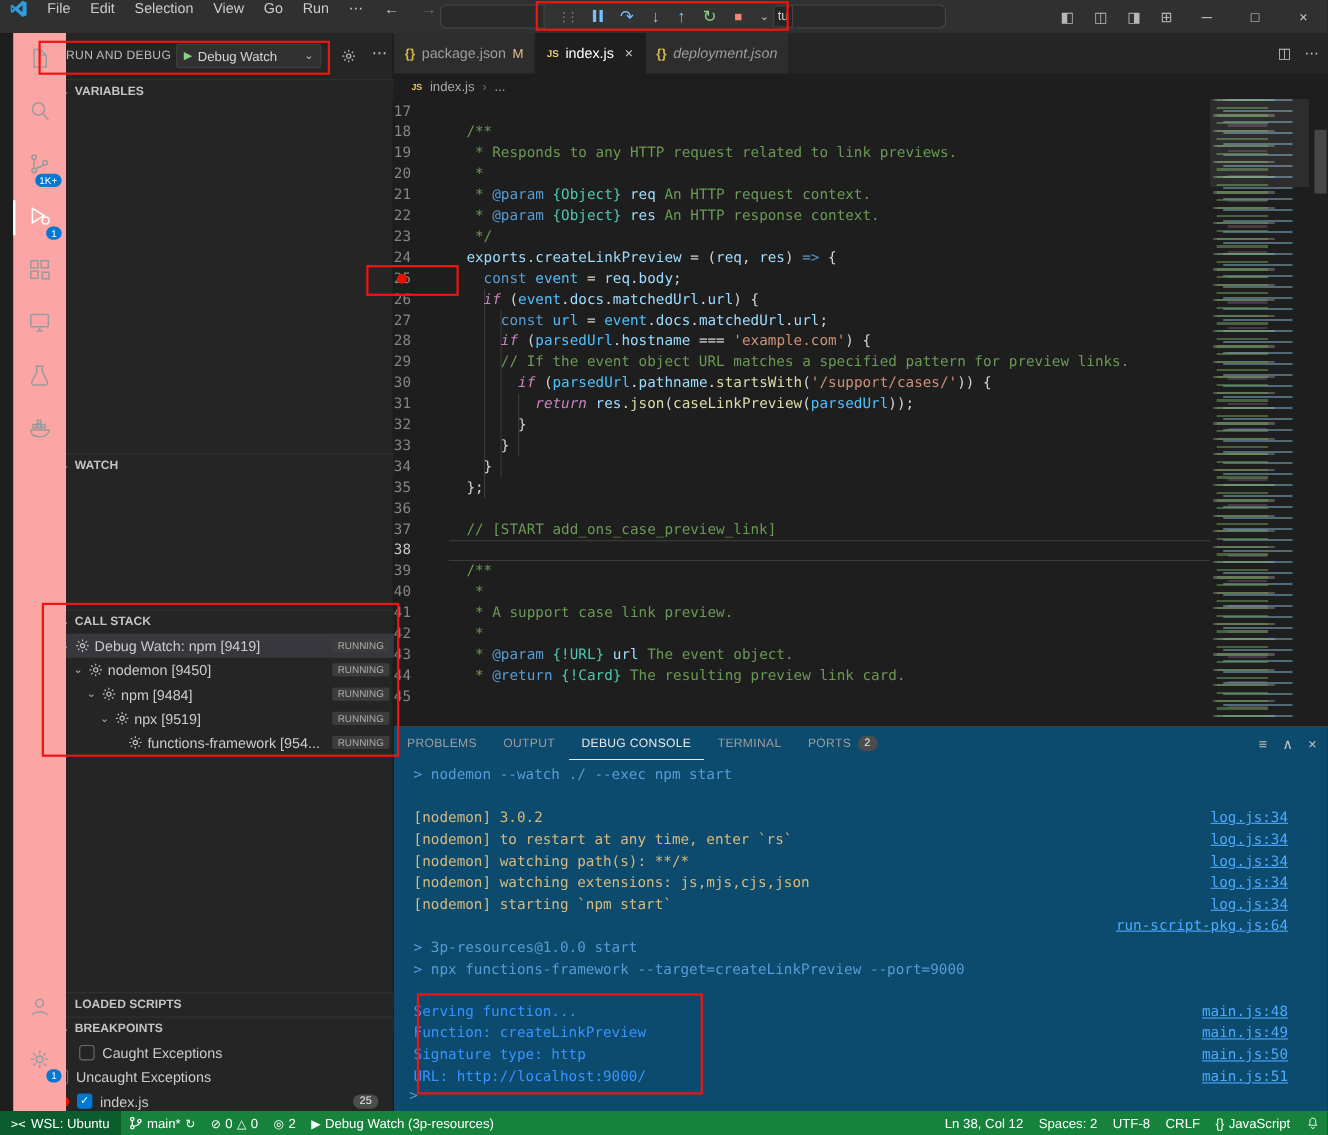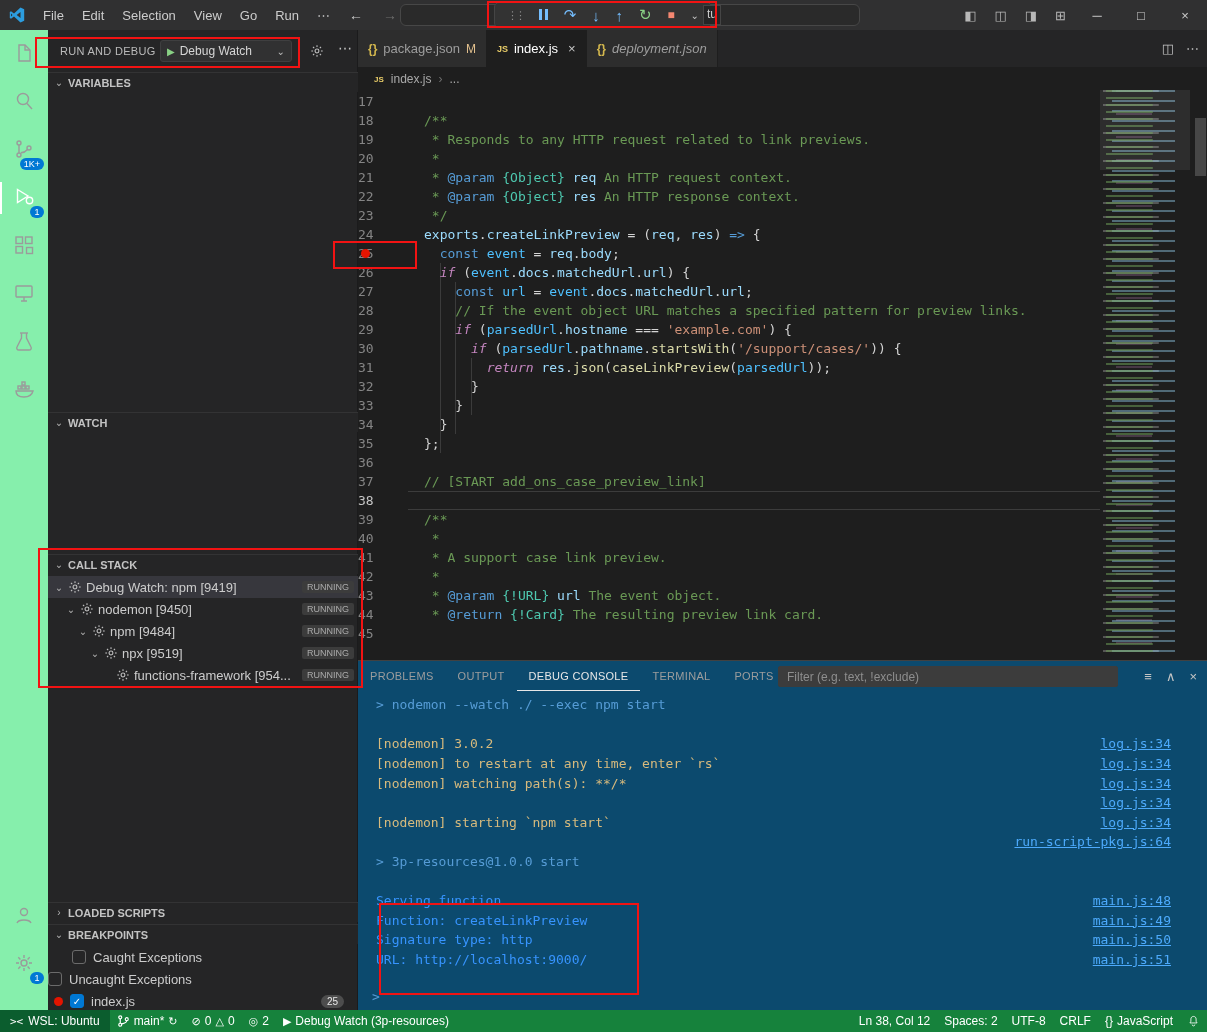--- a/index.html
+++ b/index.html
@@ -5,40 +5,40 @@
   * { box-sizing: border-box; }
   html,body { margin:0; padding:0; }
   body {
     width:1207px; height:1032px; position:relative; overflow:hidden;
     background:#1e1e1e; color:#cccccc;
     font-family:"Liberation Sans", sans-serif; font-size:13px;
   }
   .mono { font-family:"DejaVu Sans Mono", monospace; }
 
   
-  .titlebar{position:absolute;left:0;top:0;width:1207px;height:30px;background:#303031;display:flex;align-items:center;z-index:5;}
+  .titlebar{position:absolute;left:0;top:0;width:1207px;height:30px;background:#303031;display:flex;z-index:5;}
   .vsc-logo{width:34px;display:flex;justify-content:center;}
   .menu{padding:0 9px;color:#cccccc;font-size:13px;cursor:default;}
   .navarrow{padding:0 10px;color:#cccccc;font-size:14px;}
   .navarrow.dim{color:#6e6e6e;}
   .command-center{position:absolute;left:400px;top:4px;width:460px;height:22px;background:#2a2a2a;border:1px solid #474747;border-radius:6px;}
   .debug-toolbar{position:absolute;left:494px;top:2px;width:218px;height:26px;background:#333333;border:1px solid #454545;border-radius:5px;display:flex;align-items:center;justify-content:space-around;padding:0 4px;z-index:6;}
   .dt-grip{color:#8c8c8c;font-size:11px;letter-spacing:-3px;}
   .dt-blue{color:#75beff;font-size:15px;}
   .dt-green{color:#89d185;font-size:15px;}
   .dt-red{color:#f48771;font-size:12px;}
   .dt-chev{color:#c5c5c5;font-size:10px;}
   .pausebars{display:inline-block;width:9px;height:11px;border-left:3px solid #75beff;border-right:3px solid #75beff;}
   .tooltip-frag{position:absolute;left:703px;top:5px;height:20px;background:#252526;border:1px solid #454545;color:#cccccc;font-size:12px;padding:1px 3px;z-index:7;}
   .tb-right{position:absolute;right:0;top:0;height:30px;display:flex;align-items:center;}
   .winlayout{padding:0 9px;color:#b8b8b8;font-size:13px;}
   .winbtn{width:44px;height:30px;display:flex;align-items:center;justify-content:center;color:#cccccc;font-size:13px;}
 
   
-  .activitybar{position:absolute;left:0;top:30px;width:48px;height:980px;background:#86efac;z-index:4;}
+  .activitybar{position:absolute;left:12px;top:30px;width:48px;height:980px;background:#fca5a5;z-index:4;}
   .ab-item{position:relative;width:48px;height:48px;display:flex;align-items:center;justify-content:center;}
   .ab-item svg{width:24px;height:24px;fill:none;stroke:#9b9b9b;stroke-width:1.4;}
   .ab-item.active svg{stroke:#ffffff;}
   .ab-item.active::before{content:"";position:absolute;left:0;top:8px;bottom:8px;width:2px;background:#ffffff;}
   .ab-badge{position:absolute;right:4px;bottom:4px;background:#0078d4;color:#fff;border-radius:9px;font-size:9px;line-height:12px;padding:0 4px;min-width:14px;text-align:center;}
   .ab-bottom{position:absolute;left:0;bottom:22px;width:48px;}
 
   
   .sidebar{position:absolute;left:48px;top:30px;width:310px;height:980px;background:#252526;z-index:3;border-right:1px solid #1b1b1c;}
   .sb-headerrow{position:absolute;left:0;top:8px;width:310px;height:26px;display:flex;align-items:center;}
@@ -485,22 +485,22 @@
       <div class="cl"><span class="tk-c">/**</span></div>
       <div class="cl"><span class="tk-c"> * Responds to any HTTP request related to link previews.</span></div>
       <div class="cl"><span class="tk-c"> *</span></div>
       <div class="cl"><span class="tk-c"> * </span><span class="tk-kw">@param</span><span class="tk-c"> </span><span class="tk-type">{Object}</span><span class="tk-c"> </span><span class="tk-var">req</span><span class="tk-c"> An HTTP request context.</span></div>
       <div class="cl"><span class="tk-c"> * </span><span class="tk-kw">@param</span><span class="tk-c"> </span><span class="tk-type">{Object}</span><span class="tk-c"> </span><span class="tk-var">res</span><span class="tk-c"> An HTTP response context.</span></div>
       <div class="cl"><span class="tk-c"> */</span></div>
       <div class="cl"><span class="tk-var">exports</span><span class="tk-pl">.</span><span class="tk-var">createLinkPreview</span><span class="tk-pl"> = (</span><span class="tk-var">req</span><span class="tk-pl">, </span><span class="tk-var">res</span><span class="tk-pl">) </span><span class="tk-kw">=&gt;</span><span class="tk-pl"> {</span></div>
       <div class="cl"><span class="tk-pl">  </span><span class="tk-kw">const</span><span class="tk-pl"> </span><span class="tk-cvar">event</span><span class="tk-pl"> = </span><span class="tk-var">req</span><span class="tk-pl">.</span><span class="tk-var">body</span><span class="tk-pl">;</span></div>
       <div class="cl"><span class="tk-pl">  </span><span class="tk-ctrl">if</span><span class="tk-pl"> (</span><span class="tk-cvar">event</span><span class="tk-pl">.</span><span class="tk-var">docs</span><span class="tk-pl">.</span><span class="tk-var">matchedUrl</span><span class="tk-pl">.</span><span class="tk-var">url</span><span class="tk-pl">) {</span></div>
       <div class="cl"><span class="tk-pl">    </span><span class="tk-kw">const</span><span class="tk-pl"> </span><span class="tk-cvar">url</span><span class="tk-pl"> = </span><span class="tk-cvar">event</span><span class="tk-pl">.</span><span class="tk-var">docs</span><span class="tk-pl">.</span><span class="tk-var">matchedUrl</span><span class="tk-pl">.</span><span class="tk-var">url</span><span class="tk-pl">;</span></div>
+      <div class="cl"><span class="tk-pl">    </span><span class="tk-ctrl">if</span><span class="tk-pl"> (</span><span class="tk-cvar">parsedUrl</span><span class="tk-pl">.</span><span class="tk-var">hostname</span><span class="tk-pl"> === </span><span class="tk-str">'example.com'</span><span class="tk-pl">) {</span></div>
       <div class="cl"><span class="tk-pl">    </span><span class="tk-c">// If the event object URL matches a specified pattern for preview links.</span></div>
-      <div class="cl"><span class="tk-pl">    </span><span class="tk-ctrl">if</span><span class="tk-pl"> (</span><span class="tk-cvar">parsedUrl</span><span class="tk-pl">.</span><span class="tk-var">hostname</span><span class="tk-pl"> === </span><span class="tk-str">'example.com'</span><span class="tk-pl">) {</span></div>
       <div class="cl"><span class="tk-pl">      </span><span class="tk-ctrl">if</span><span class="tk-pl"> (</span><span class="tk-cvar">parsedUrl</span><span class="tk-pl">.</span><span class="tk-var">pathname</span><span class="tk-pl">.</span><span class="tk-fn">startsWith</span><span class="tk-pl">(</span><span class="tk-str">'/support/cases/'</span><span class="tk-pl">)) {</span></div>
       <div class="cl"><span class="tk-pl">        </span><span class="tk-ctrl">return</span><span class="tk-pl"> </span><span class="tk-var">res</span><span class="tk-pl">.</span><span class="tk-fn">json</span><span class="tk-pl">(</span><span class="tk-fn">caseLinkPreview</span><span class="tk-pl">(</span><span class="tk-cvar">parsedUrl</span><span class="tk-pl">));</span></div>
       <div class="cl"><span class="tk-pl">      }</span></div>
       <div class="cl"><span class="tk-pl">    }</span></div>
       <div class="cl"><span class="tk-pl">  }</span></div>
       <div class="cl"><span class="tk-pl">};</span></div>
       <div class="cl"></div>
       <div class="cl"><span class="tk-c">// [START add_ons_case_preview_link]</span></div>
       <div class="cl"></div>
       <div class="cl"><span class="tk-c">/**</span></div>
@@ -522,37 +522,37 @@
   <div class="panel-tabs">
     <span class="ptab">PROBLEMS</span>
     <span class="ptab">OUTPUT</span>
     <span class="ptab active">DEBUG CONSOLE</span>
     <span class="ptab">TERMINAL</span>
     <span class="ptab">
       <span>PORTS</span>
       <span class="ptab-badge">2</span>
     </span>
   </div>
-  <input class="panel-filter" placeholder="Filter (e.g. text, !exclude)" style="">
   <div class="panel-actions">
     <span>≡</span>
     <span>∧</span>
     <span>×</span>
   </div>
 
   <div class="console" id="console-rows">
       <div class="crow"><span class="ct-cmd">&gt; nodemon --watch ./ --exec npm start</span></div>
       <div class="crow"><span class="ct-blank"></span></div>
       <div class="crow"><span class="ct-log">[nodemon] 3.0.2</span><span class="clink">log.js:34</span></div>
       <div class="crow"><span class="ct-log">[nodemon] to restart at any time, enter `rs`</span><span class="clink">log.js:34</span></div>
       <div class="crow"><span class="ct-log">[nodemon] watching path(s): **/*</span><span class="clink">log.js:34</span></div>
-      <div class="crow"><span class="clink">log.js:34</span></div>
+      <div class="crow"><span class="ct-log">[nodemon] watching extensions: js,mjs,cjs,json</span><span class="clink">log.js:34</span></div>
       <div class="crow"><span class="ct-log">[nodemon] starting `npm start`</span><span class="clink">log.js:34</span></div>
       <div class="crow"><span class="ct-blank"></span><span class="clink">run-script-pkg.js:64</span></div>
       <div class="crow"><span class="ct-cmd">&gt; 3p-resources@1.0.0 start</span></div>
+      <div class="crow"><span class="ct-cmd">&gt; npx functions-framework --target=createLinkPreview --port=9000</span></div>
       <div class="crow"><span class="ct-blank"></span></div>
       <div class="crow"><span class="ct-info">Serving function...</span><span class="clink">main.js:48</span></div>
       <div class="crow"><span class="ct-info">Function: createLinkPreview</span><span class="clink">main.js:49</span></div>
       <div class="crow"><span class="ct-info">Signature type: http</span><span class="clink">main.js:50</span></div>
       <div class="crow"><span class="ct-info">URL: http://localhost:9000/</span><span class="clink">main.js:51</span></div>
     </div>
   <span class="console-prompt">&gt;</span>
 </div>
 
 <div class="statusbar">

